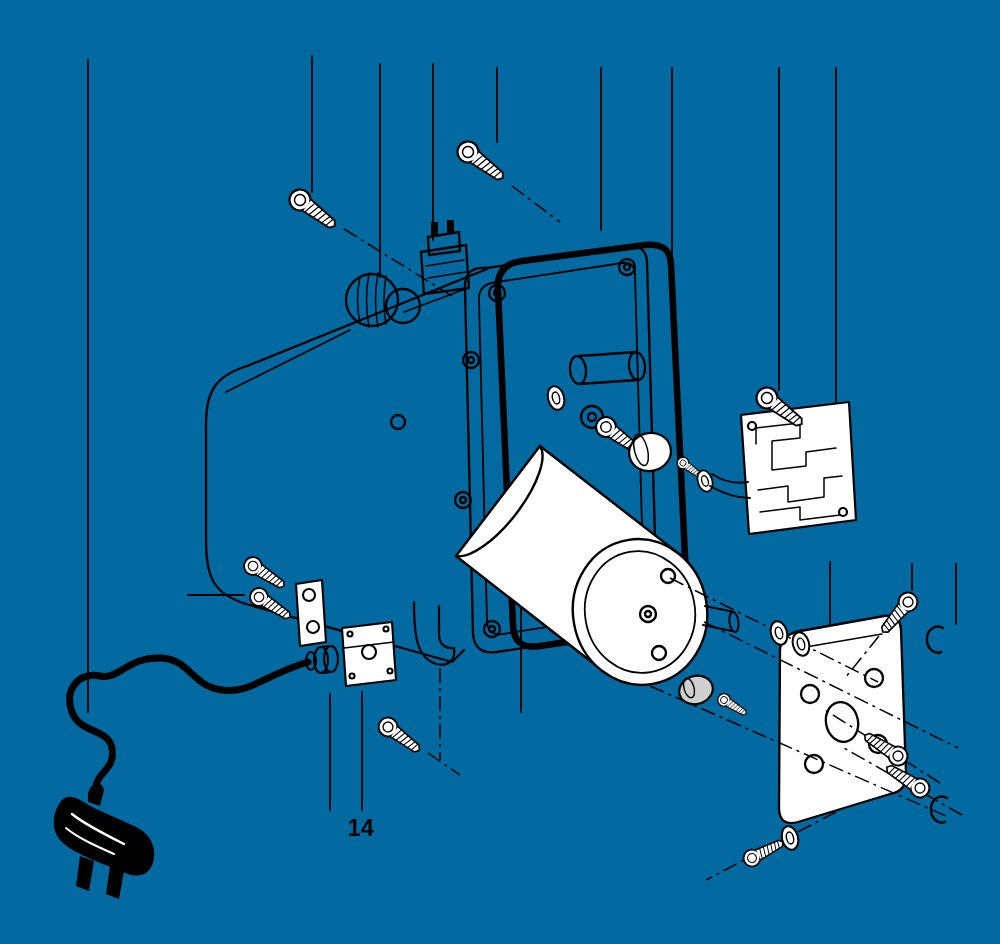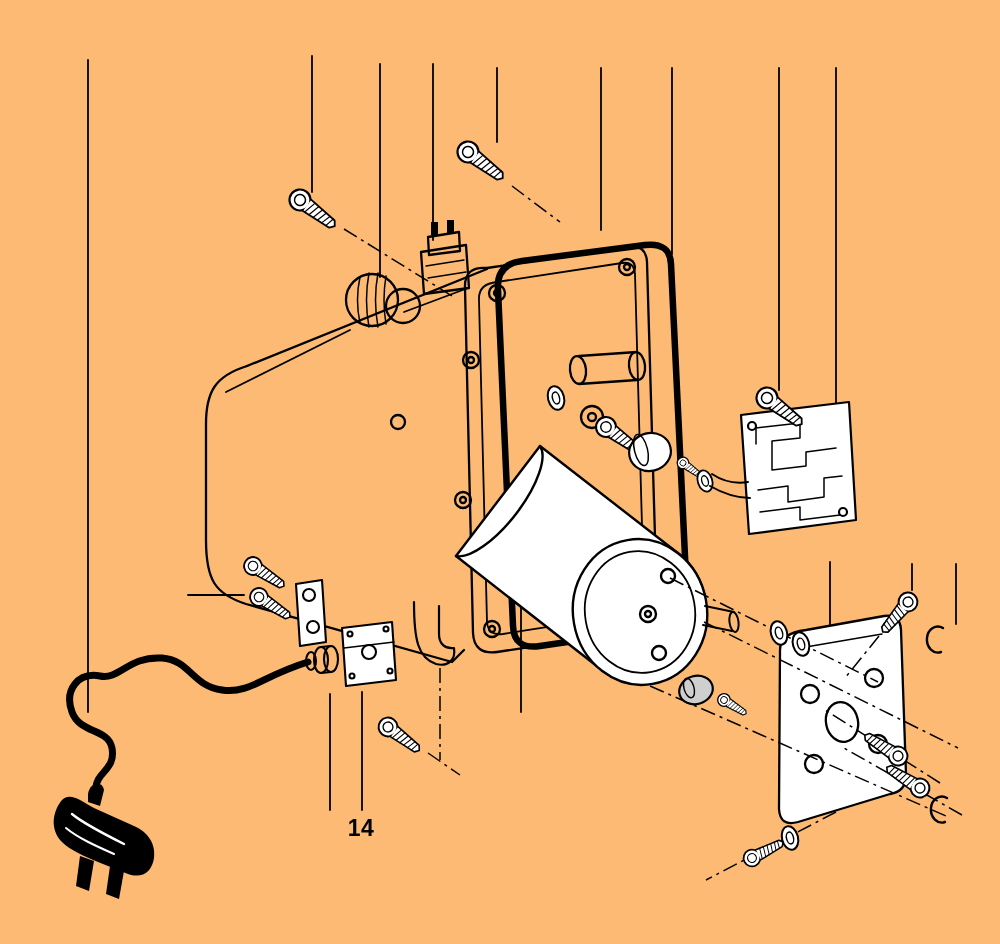--- a/index.html
+++ b/index.html
@@ -1,16 +1,16 @@
 <!DOCTYPE html>
 <html><head>
 <meta charset="utf-8">
 <style>
   html,body{margin:0;padding:0;background:#fff;}
-  .stage{position:relative;width:1000px;height:944px;background:#fdba74;overflow:hidden;
+  .stage{position:relative;width:1000px;height:944px;background:#0369a1;overflow:hidden;
          font-family:"Liberation Sans",sans-serif;}
   .stage svg{position:absolute;left:0;top:0;}
   .part-label{position:absolute;left:344px;top:815px;width:34px;text-align:center;
               font-size:23px;font-weight:700;color:#000;letter-spacing:0.5px;}
 </style>
 </head>
 <body>
 
 <div class="stage">
 <svg width="1000" height="944" viewBox="0 0 1000 944" xmlns="http://www.w3.org/2000/svg">

